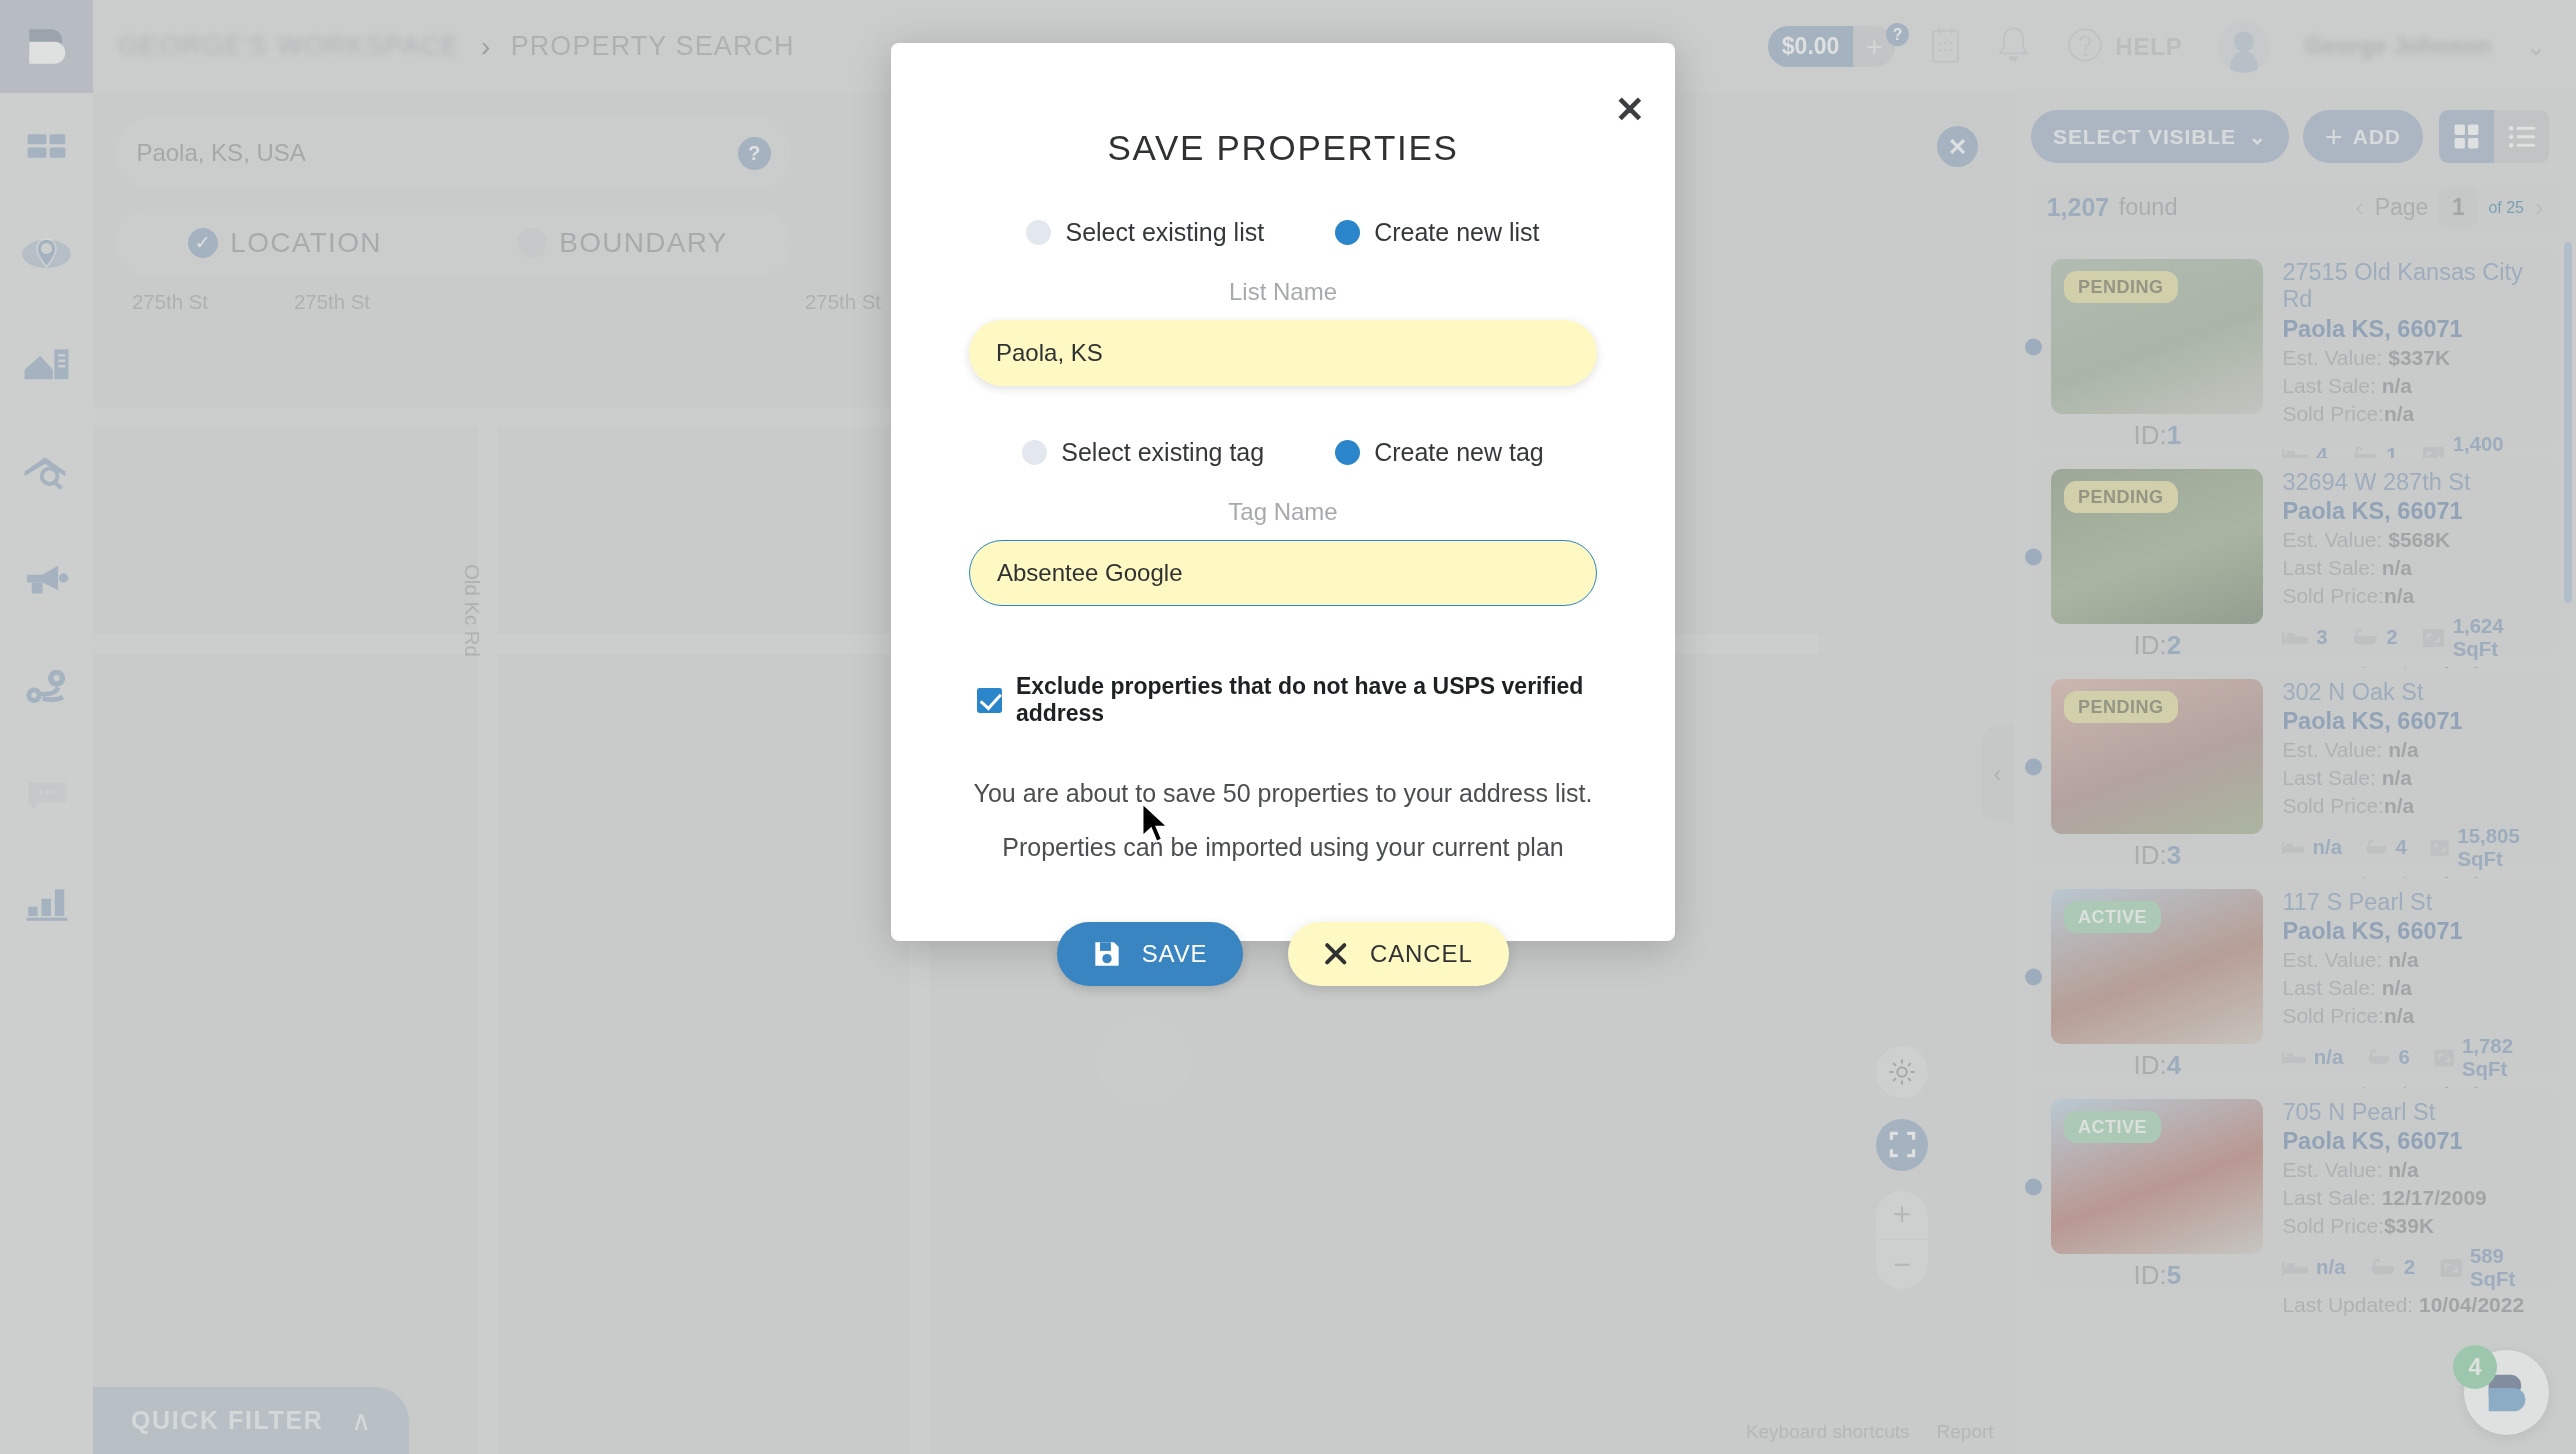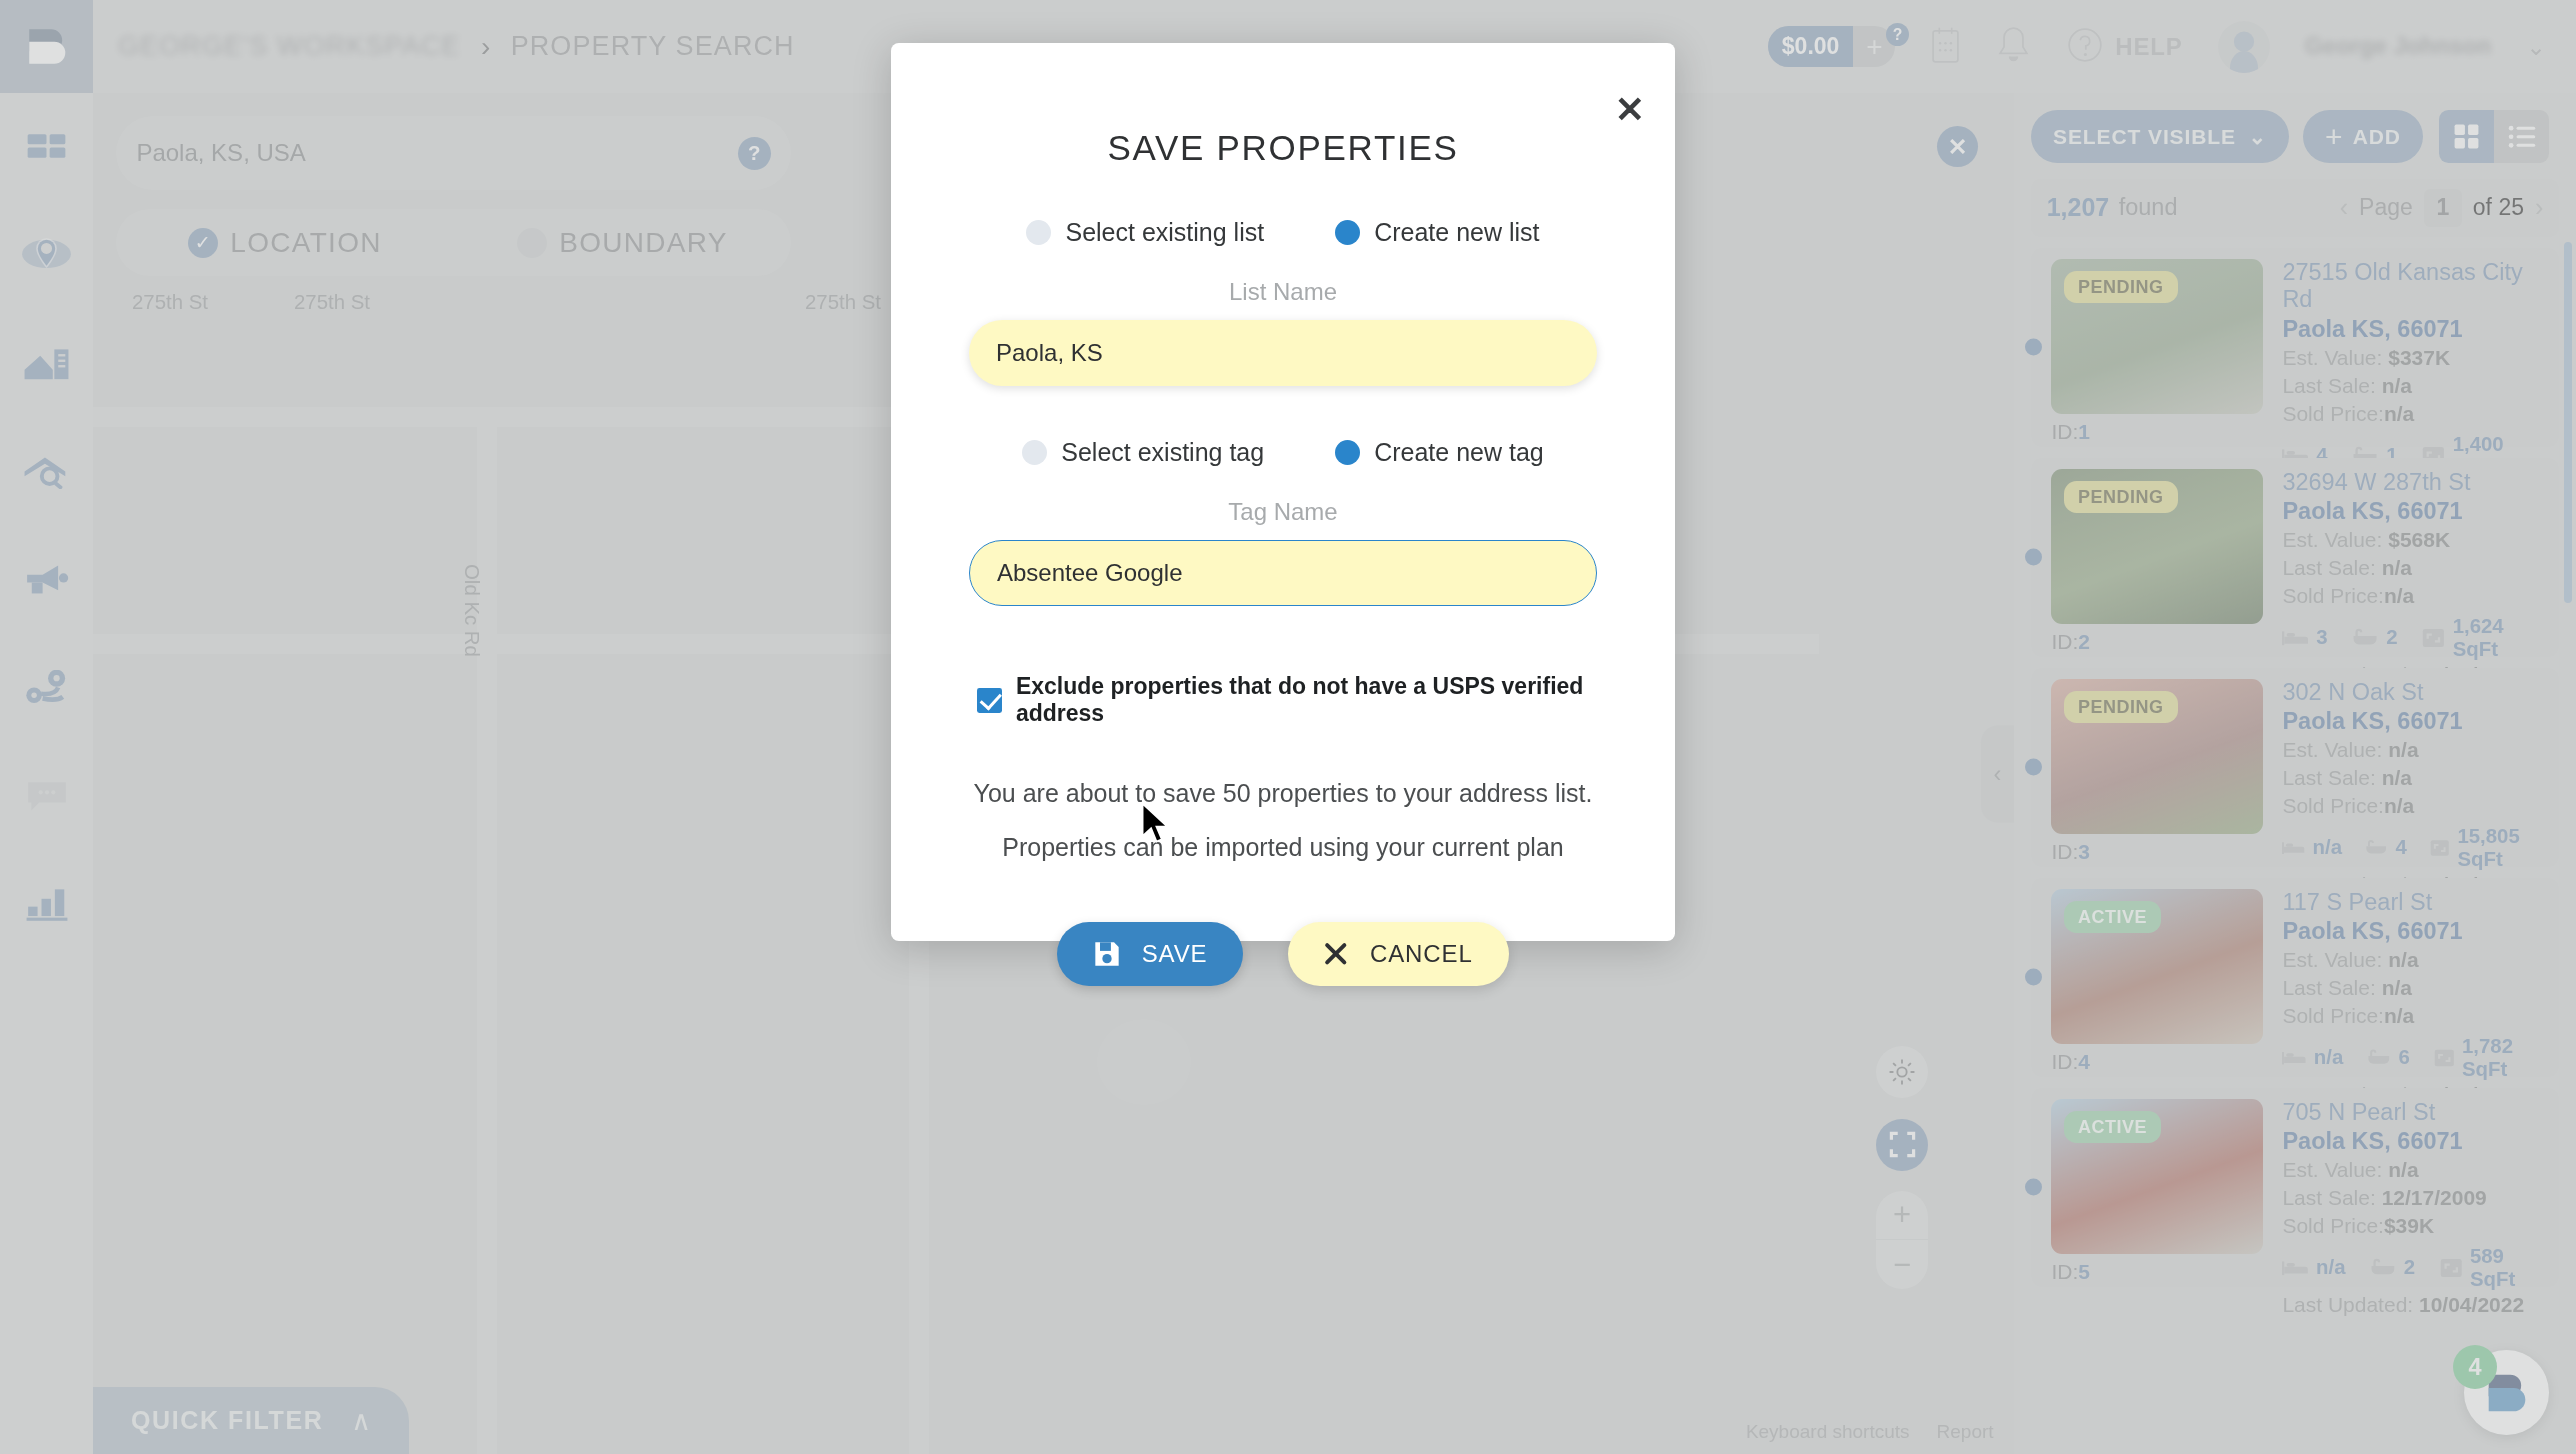--- a/index.html
+++ b/index.html
@@ -201,21 +201,21 @@
   #count-num { font-size: 25px; font-weight: 700; color: #5b85b5; }
   #count-found { font-size: 23.5px; color: #84878a; margin-left: 9.4px; }
   #pager { margin-left: auto; display: flex; align-items: center; gap: 11px; }
   .pager-arrow { color: #a7aaab; font-size: 25px; }
   #pager-word { font-size: 23px; color: #85888a; }
   #pager-num {
     min-width: 38px; height: 38px; border-radius: 6.3px; background: #c3c6c6;
     display: flex; align-items: center; justify-content: center;
     font-size: 23px; color: #6f7375; font-weight: 600;
   }
-  #pager-of { font-size: 23px; color: #000000; }
+  #pager-of { font-size: 16px; color: #0369a1; }
 
   #cards { margin-top: 9.4px; }
   .card {
     position: relative; margin: 11px 17px; height: 199px;
     background: #cbcdcd; border-radius: 11px;
     display: flex; padding: 11px 7.8px 7.8px 20.4px;
   }
   .card-dot {
     position: absolute; left: -6.3px; top: 50%; transform: translateY(-50%);
     width: 17px; height: 17px; border-radius: 50%; background: #5b85b5;
@@ -224,21 +224,21 @@
   .card-thumb {
     position: relative; width: 212px; height: 155px; border-radius: 11px; overflow: hidden;
   }
   .badge {
     position: absolute; left: 12.6px; top: 12.6px; z-index: 2;
     padding: 5.5px 14px; border-radius: 12.6px;
     font-size: 18px; font-weight: 600; letter-spacing: 0.5px;
   }
   .badge-pending { background: #ded96a; color: #4e4c20; }
   .badge-active { background: #7bcb92; color: #f2fff5; }
-  .card-id { text-align: left; margin-top: 6.3px; font-size: 21px; color: #7e8183; }
+  .card-id { text-align: center; margin-top: 6.3px; font-size: 26px; color: #7e8183; }
   .card-id b { color: #5b85b5; }
   .card-info { flex: 1; padding-left: 19px; }
   .addr1 { font-size: 23.5px; color: #5e86b4; line-height: 1.18; }
   .addr2 { font-size: 23.5px; color: #3f6fa8; font-weight: 700; line-height: 1.28; }
   .kv { font-size: 21px; color: #8d9092; line-height: 1.33; }
   .kv b { color: #6e7173; }
   .facts { display: flex; align-items: center; gap: 7.8px; margin-top: 4.7px; }
   .facts svg { fill: #b0b3b4; }
   .facts .fv { font-size: 20.4px; color: #5b85b5; font-weight: 600; }
   .facts .sep { width: 9.4px; }

